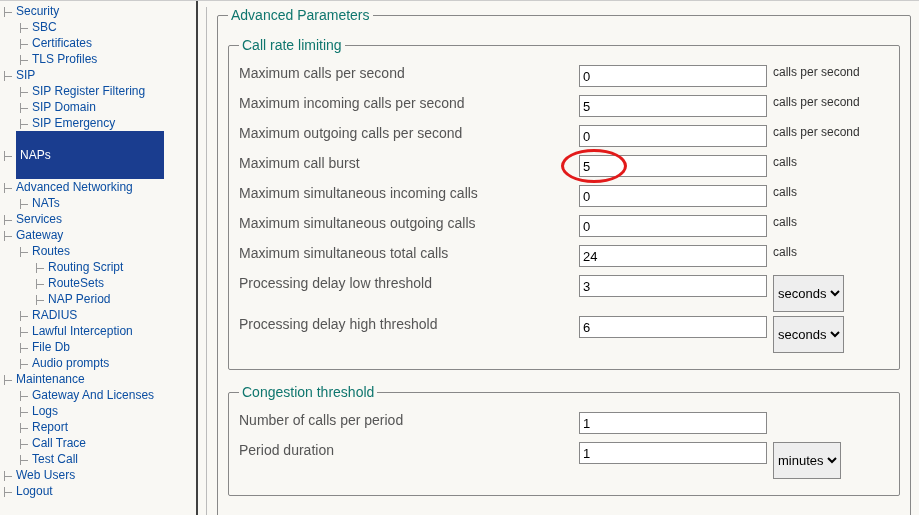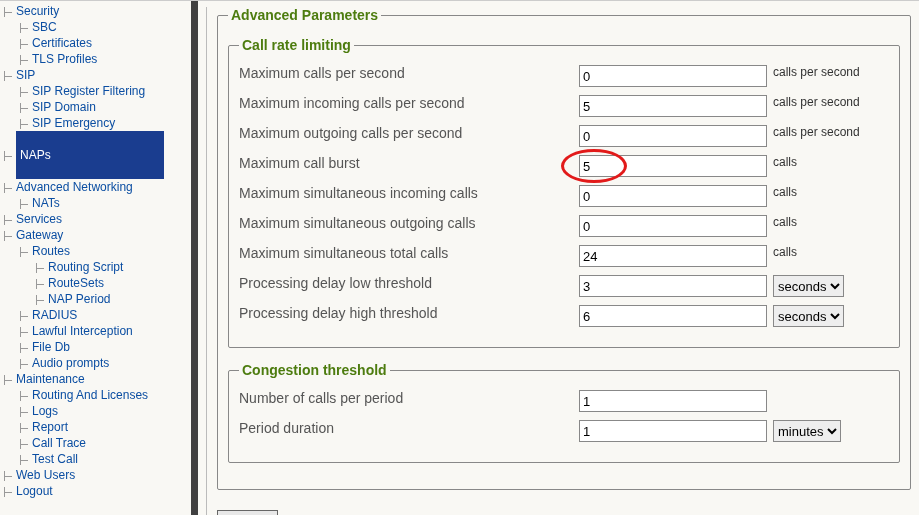--- a/index.html
+++ b/index.html
@@ -1,39 +1,39 @@
 <!DOCTYPE html>
 <html><head>
 <meta charset="utf-8">
 <style>
   html,body{margin:0;padding:0;height:100%;font-family:Arial,Helvetica,sans-serif;font-size:13px;color:#333;background:#f9f8f4}
   #wrap{display:flex;width:919px;height:515px;overflow:hidden;border-top:1px solid #ccc}
   
-  #sidebar{width:198px;flex:0 0 198px;border-right:7px solid #404040;background:#f9f8f4;overflow:hidden;padding:2px 0 0 4px;box-sizing:border-box}
+  #sidebar{width:198px;flex:0 0 198px;border-right:2px solid #404040;background:#f9f8f4;overflow:hidden;padding:2px 0 0 4px;box-sizing:border-box}
   .nav ul{list-style:none;margin:0;padding:0}
   .nav li{white-space:nowrap;line-height:16px}
   .nav a{color:#0b4ea2;text-decoration:none;font-size:12px}
   .branch::before{content:"";display:inline-block;width:10px;height:10px;margin-right:2px;vertical-align:middle;
     background:
       linear-gradient(#999,#999) 0 5px/8px 1px no-repeat,
       linear-gradient(#999,#999) 0 0/1px 10px no-repeat}
   .nav>ul>li>ul{padding-left:16px}
   .nav>ul>li>ul>li>ul{padding-left:16px}
   .nav li.selected>a{background:#1a3d8f;color:#fff;display:inline-block;padding:16px 4px;min-width:140px}
   
   #main{flex:1;overflow:auto;padding:0 8px 8px 8px;box-sizing:border-box}
   #main-inner{border-left:1px solid #bbb;padding-left:10px;min-height:100%}
   fieldset{border:1px solid #888;border-radius:2px;margin:6px 0 14px 0;padding:8px 10px 12px 10px}
-  legend{color:#4d7c0f;font-weight:bold;font-size:14px;padding:0 3px}
+  legend{color:#0f766e;font-weight:normal;font-size:14px;padding:0 3px}
   fieldset.outer{border:1px solid #888}
   .row{display:flex;margin:4px 0;min-height:26px}
   .row .lbl{flex:0 0 340px;font-size:14px;color:#555}
   .row input[type=text]{width:180px;border:1px solid #888;font-size:13px;padding:1px 3px;height:18px;box-sizing:content-box;background:#fff}
   .row .unit{margin-left:6px;font-size:12px;color:#333}
-  .row select{border:1px solid #888;font-size:13px;height:22px;margin-left:6px;background:#eee}
+  .row select{border:1px solid #888;font-size:13px;height:37px;margin-left:6px;background:#eee}
   .highlight-ring{position:relative}
   .highlight-ring::after{content:"";position:absolute;left:-18px;top:-6px;width:60px;height:28px;border:3px solid #e21a1a;border-radius:50%;pointer-events:none}
   #create-btn{margin-top:6px;padding:2px 10px;font-size:13px;border:1px solid #666;background:#e8e8e8;cursor:pointer}
 </style>
 </head>
 <body>
 
 <div id="wrap">
 
   <nav id="sidebar" class="nav">
@@ -70,21 +70,21 @@
             </ul>
           </li>
           <li class="branch"><a href="#">RADIUS</a></li>
           <li class="branch"><a href="#">Lawful Interception</a></li>
           <li class="branch"><a href="#">File Db</a></li>
           <li class="branch"><a href="#">Audio prompts</a></li>
         </ul>
       </li>
       <li class="branch"><a href="#">Maintenance</a>
         <ul>
-          <li class="branch"><a href="#">Routing And Licenses</a></li>
+          <li class="branch"><a href="#">Gateway And Licenses</a></li>
           <li class="branch"><a href="#">Logs</a></li>
           <li class="branch"><a href="#">Report</a></li>
           <li class="branch"><a href="#">Call Trace</a></li>
           <li class="branch"><a href="#">Test Call</a></li>
         </ul>
       </li>
       <li class="branch"><a href="#">Web Users</a></li>
       <li class="branch"><a href="#">Logout</a></li>
     </ul>
   </nav>

